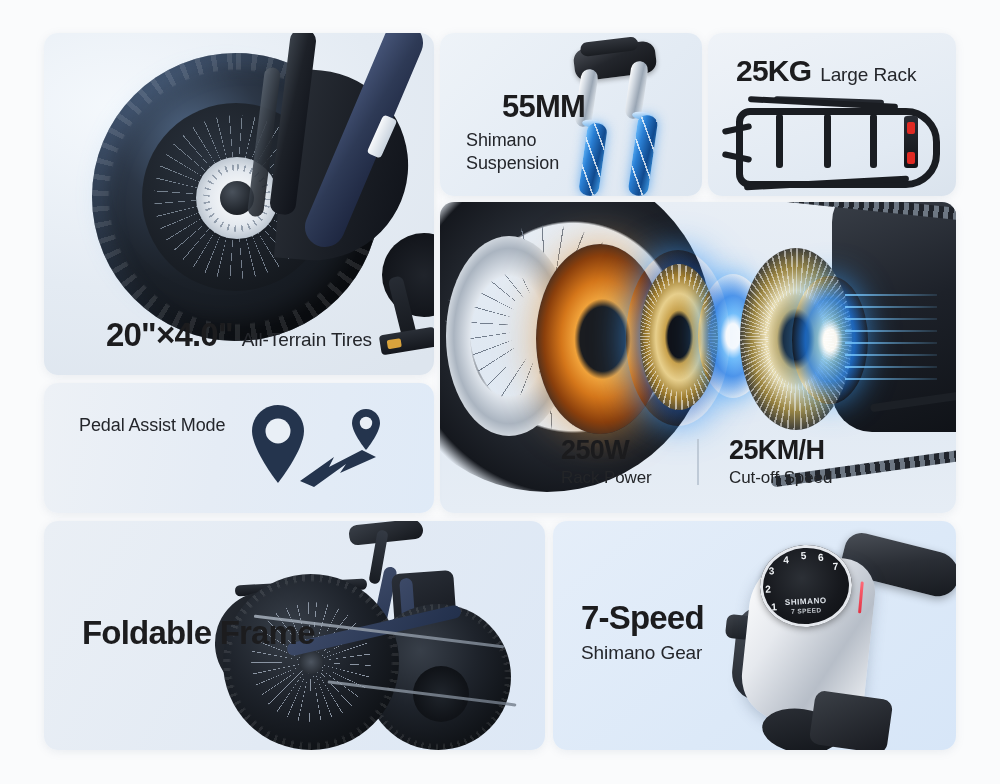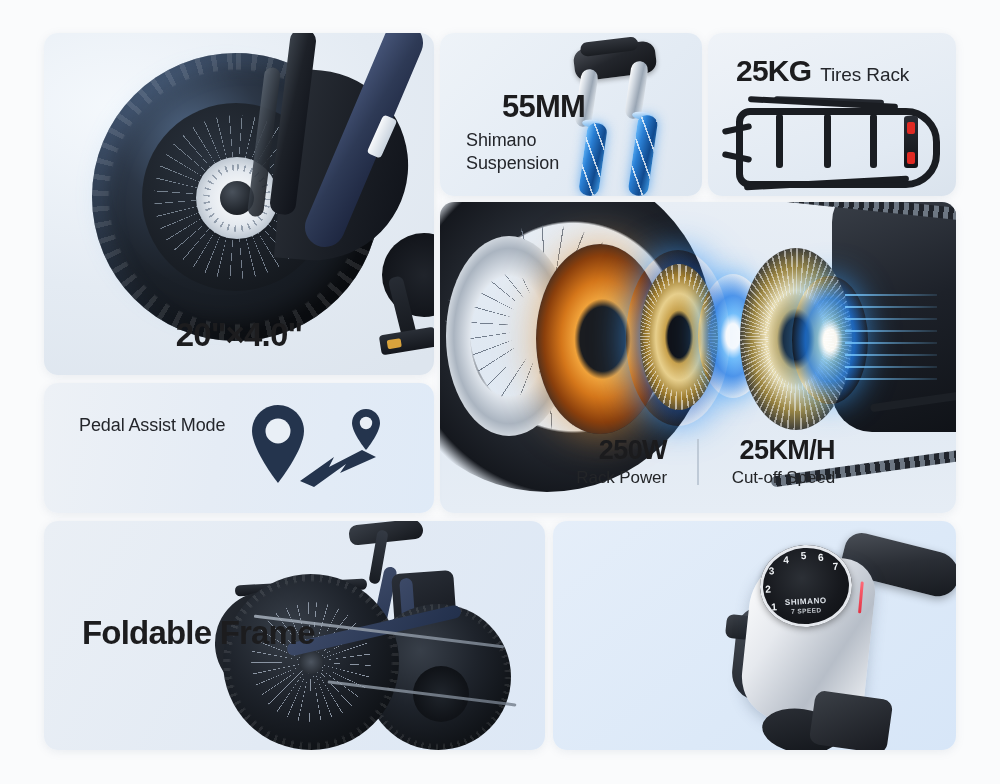--- a/index.html
+++ b/index.html
@@ -85,21 +85,21 @@
   #speed-cap{left:28px;top:80px;}
   #speed-cap .big{font-size:33px;margin-bottom:5px;}
   #speed-cap .sub{font-size:19px;}
 
   
   #motor-specs{
     position:absolute;left:0;right:0;bottom:14px;height:74px;
     display:flex;align-items:center;justify-content:center;z-index:8;
   }
   .spec{
-    display:flex;flex-direction:column;align-items:flex-end;
+    display:flex;flex-direction:column;align-items:flex-start;
     padding:0 30px;min-width:106px;
   }
   .spec .sv{font-size:27px;font-weight:700;color:#1b1b1d;letter-spacing:-0.6px;line-height:1.1;}
   .spec .sl{font-size:17px;font-weight:400;color:#232528;margin-top:3px;letter-spacing:-0.1px;}
   .spec-div{width:1px;height:46px;background:#b9c4d1;opacity:.85;}
 
   
 
   
   .wheel-art{position:absolute;inset:0;z-index:2;}
@@ -502,20 +502,21 @@
       <div class="fender"></div>
       <div class="fork"></div>
       <div class="downtube"></div>
       <div class="band"></div>
       <div class="chainring"></div>
       <div class="crankarm"></div>
       <div class="pedal"></div>
     </div>
     <div class="txt inline-wrap" id="tire-cap">
       <span class="big">20"×4.0"</span>
+      <span class="sub">All-Terrain Tires</span>
     </div>
   </div>
 
   <div class="panel bg-susp" id="p-susp">
     <div class="susp-art">
       <div class="susp-crown"></div>
       <div class="stanch a"></div>
       <div class="stanch b"></div>
       <div class="susp-ring a"></div>
       <div class="susp-ring b"></div>
@@ -525,21 +526,21 @@
     <div class="txt" id="susp-cap">
       <div class="big">55MM</div>
       <div class="sub">Shimano</div>
       <div class="sub">Suspension</div>
     </div>
   </div>
 
   <div class="panel bg-rack" id="p-rack">
     <div class="txt inline-wrap" id="rack-cap">
       <span class="big">25KG</span>
-      <span class="sub">Tires Rack</span>
+      <span class="sub">Large Rack</span>
     </div>
     <div class="rack-art">
       <div class="rack-stay"></div>
       <div class="rack-arm ra3"></div>
       <div class="rack-body"></div>
       <div class="rack-bar rb1"></div>
       <div class="rack-bar rb2"></div>
       <div class="rack-bar rb3"></div>
       <div class="rack-tail"></div>
       <div class="rack-refl rr1"></div>
@@ -620,20 +621,24 @@
       <div class="fb-rim rear"></div>
       <div class="fb-hub"></div>
       <div class="fb-frame fb-f1"></div>
       <div class="fb-crank"></div>
       <div class="fb-cable"></div>
       <div class="fb-cable2"></div>
     </div>
   </div>
 
   <div class="panel bg-speed" id="p-speed">
+    <div class="txt" id="speed-cap">
+      <div class="big">7-Speed</div>
+      <div class="sub">Shimano Gear</div>
+    </div>
     <div class="shift-art">
       <div class="sh-lever"></div>
       <div class="sh-dark"></div>
       <div class="sh-knob"></div>
       <div class="sh-body"></div>
       <div class="sh-bar"></div>
       <div class="sh-grip"></div>
       <div class="sh-dial">
         <span class="sh-num" style="left:10px;top:54px;">1</span>
         <span class="sh-num" style="left:5px;top:36px;">2</span>

